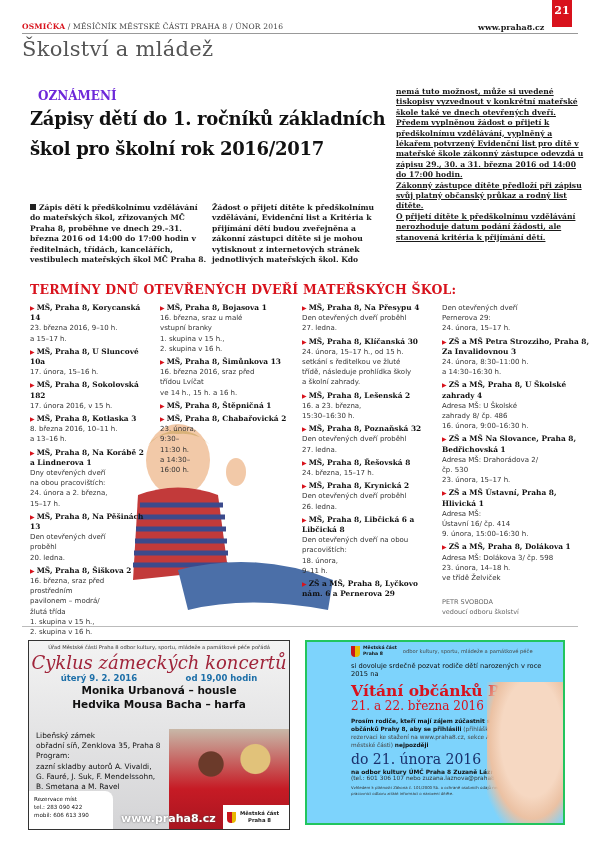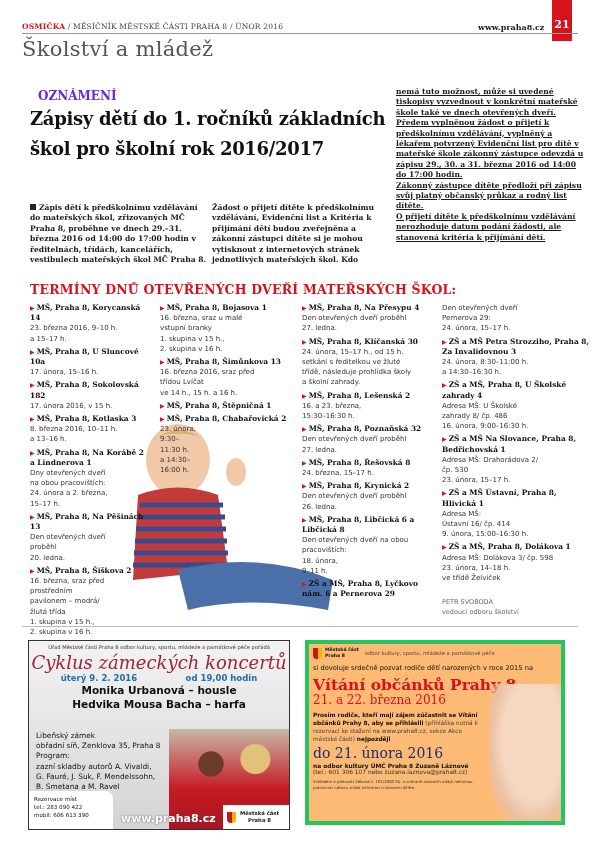--- a/index.html
+++ b/index.html
@@ -1,17 +1,17 @@
 <!DOCTYPE html>
 <html><head>
 <meta charset="utf-8">
 <style>
   * { box-sizing: border-box; margin: 0; padding: 0; }
   body { width: 600px; height: 849px; background: #fff; font-family: "DejaVu Serif", serif; color: #1a1a1a; position: relative; overflow: hidden; }
-  .page-tab { position: absolute; left: 552px; top: 0; width: 20px; height: 41px; background: #d8121c; color: #fff; font-family: "DejaVu Serif", serif; font-weight: bold; font-size: 11px; display: flex; align-items: flex-end; justify-content: center; padding-bottom: 10px; }
+  .page-tab { position: absolute; left: 552px; top: 0; width: 20px; height: 27px; background: #d8121c; color: #fff; font-family: "DejaVu Serif", serif; font-weight: bold; font-size: 11px; display: flex; align-items: flex-end; justify-content: center; padding-bottom: 10px; }
   .header-line { position: absolute; left: 22px; right: 22px; top: 33px; height: 1px; background: #999; }
   .header-left { position: absolute; left: 22px; top: 22px; font-size: 7.5px; color: #444; letter-spacing: 0.2px; }
   .header-left .brand { color: #d8121c; font-weight: bold; }
   .header-right { position: absolute; left: 478px; top: 22px; font-size: 8px; font-weight: bold; color: #1a1a1a; }
   .section-title { position: absolute; left: 22px; top: 37px; font-size: 21px; color: #555; font-family: "DejaVu Serif", serif; font-weight: normal; letter-spacing: 0.3px; }
   .kicker { position: absolute; left: 38px; top: 89px; font-size: 12px; font-weight: bold; color: #6d28d9; }
   .headline { position: absolute; left: 30px; top: 104px; width: 360px; font-size: 18px; font-weight: bold; line-height: 30px; color: #111; letter-spacing: -0.3px; }
   .body-text { font-size: 7.6px; line-height: 10.4px; font-weight: bold; color: #1a1a1a; }
   .lead { position: absolute; left: 30px; top: 203px; width: 178px; }
   .lead .sq { display: inline-block; width: 6px; height: 6px; background: #222; margin-right: 3px; }
@@ -35,21 +35,21 @@
   .ad1 .org { font-family: "DejaVu Sans", sans-serif; font-size: 5.2px; text-align: center; color: #333; margin-top: 3px; }
   .ad1 .title { font-family: "DejaVu Serif", serif; font-style: italic; font-size: 18px; color: #a0243a; text-align: center; margin-top: 2px; }
   .ad1 .dt { font-family: "DejaVu Sans", sans-serif; font-size: 8.5px; font-weight: bold; color: #1d6fa8; display: flex; justify-content: space-around; padding: 0 30px; gap: 45px; }
   .ad1 .perf { font-family: "DejaVu Sans", sans-serif; font-size: 10.5px; font-weight: bold; color: #111; text-align: center; line-height: 14px; }
   .ad1 .info { position: absolute; left: 7px; top: 90px; font-family: "DejaVu Sans", sans-serif; font-size: 7.4px; line-height: 10.2px; color: #111; }
   .ad1 .resv { position: absolute; left: 0; bottom: 0; width: 84px; height: 38px; background: #fff; border-top-right-radius: 8px; font-family: "DejaVu Sans", sans-serif; font-size: 5.6px; line-height: 8px; padding: 4px 5px; color: #111; }
   .ad1 .ladies { position: absolute; left: 140px; top: 88px; width: 120px; height: 100px; background: radial-gradient(circle at 35% 35%, #6b3a2a 0 12%, transparent 13%), radial-gradient(circle at 72% 30%, #e1c27a 0 13%, transparent 14%), linear-gradient(180deg, #c8b8a8 0%, #c61b25 60%, #a91520 100%); }
   .ad1 .www { position: absolute; left: 92px; bottom: 4px; font-family: "DejaVu Sans", sans-serif; font-weight: bold; font-size: 11px; color: #fff; text-shadow: 0 0 2px #555; }
   .ad1 .logo { position: absolute; right: 0; bottom: 0; width: 66px; height: 24px; background: #fff; display: flex; align-items: center; gap: 4px; padding-left: 4px; font-family: "DejaVu Sans", sans-serif; font-size: 5.3px; font-weight: bold; line-height: 7px; text-align: center; }
   .crest { display: inline-block; width: 9px; height: 11px; background: linear-gradient(90deg, #c9151c 50%, #e8b800 50%); border-radius: 0 0 4px 4px; }
-  .ad2 { position: absolute; left: 305px; top: 640px; width: 260px; height: 185px; border: 4px solid #22c55e; background: #fdba74; overflow: hidden; }
+  .ad2 { position: absolute; left: 305px; top: 640px; width: 260px; height: 185px; border: 2px solid #22c55e; background: #7dd3fc; overflow: hidden; padding-left: 40px; }
   .ad2 .top { display: flex; align-items: center; padding: 3px 4px; font-family: "DejaVu Sans", sans-serif; font-size: 5.2px; color: #444; gap: 6px; }
   .ad2 .top .lg { display: flex; align-items: center; gap: 3px; font-weight: bold; font-size: 4.6px; line-height: 6px; color: #111; }
   .ad2 .invite { font-family: "DejaVu Sans", sans-serif; font-size: 6.7px; color: #111; padding: 2px 4px; }
   .ad2 .big { font-family: "DejaVu Serif", serif; font-weight: bold; color: #d8121c; font-size: 15.5px; padding: 2px 4px 0; line-height: 17px; }
   .ad2 .big2 { font-family: "DejaVu Serif", serif; color: #d8121c; font-size: 12px; padding: 0 4px; }
   .ad2 .txt { font-family: "DejaVu Sans", sans-serif; font-size: 5.8px; line-height: 8px; color: #111; padding: 4px 4px 0; width: 175px; }
   .ad2 .txt .light { font-weight: normal; color: #444; }
   .ad2 .deadline { font-family: "DejaVu Serif", serif; font-size: 14px; color: #1a2f6b; padding: 2px 4px; }
   .ad2 .dept { font-family: "DejaVu Sans", sans-serif; font-weight: bold; font-size: 5.9px; color: #111; padding: 0 4px; }
   .ad2 .tel { font-family: "DejaVu Sans", sans-serif; font-size: 5.9px; color: #333; padding: 0 4px; }

